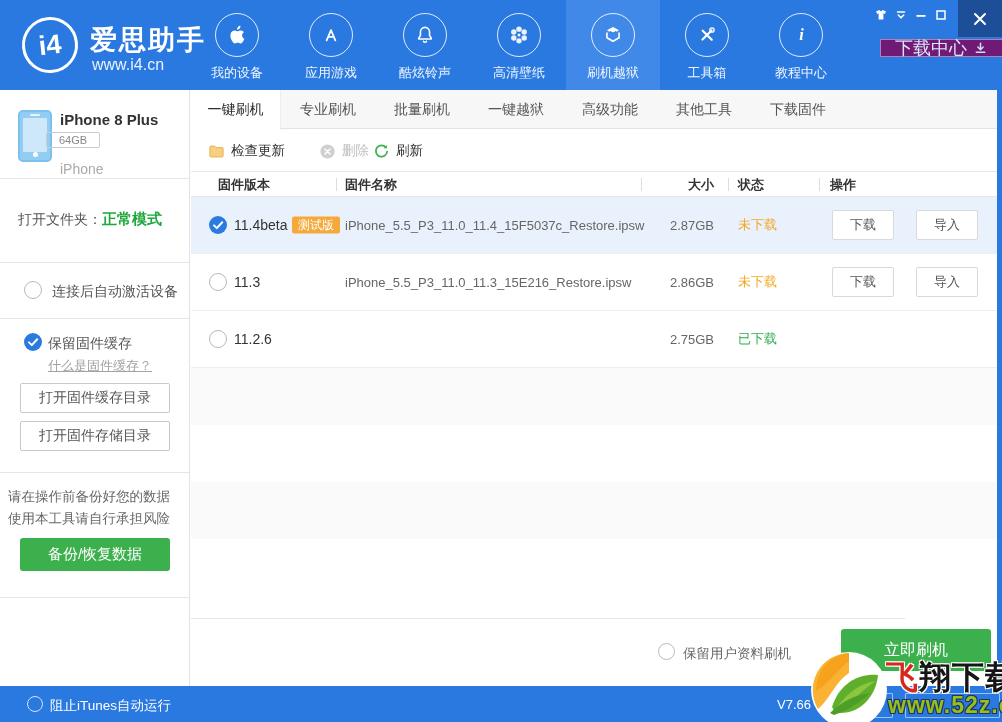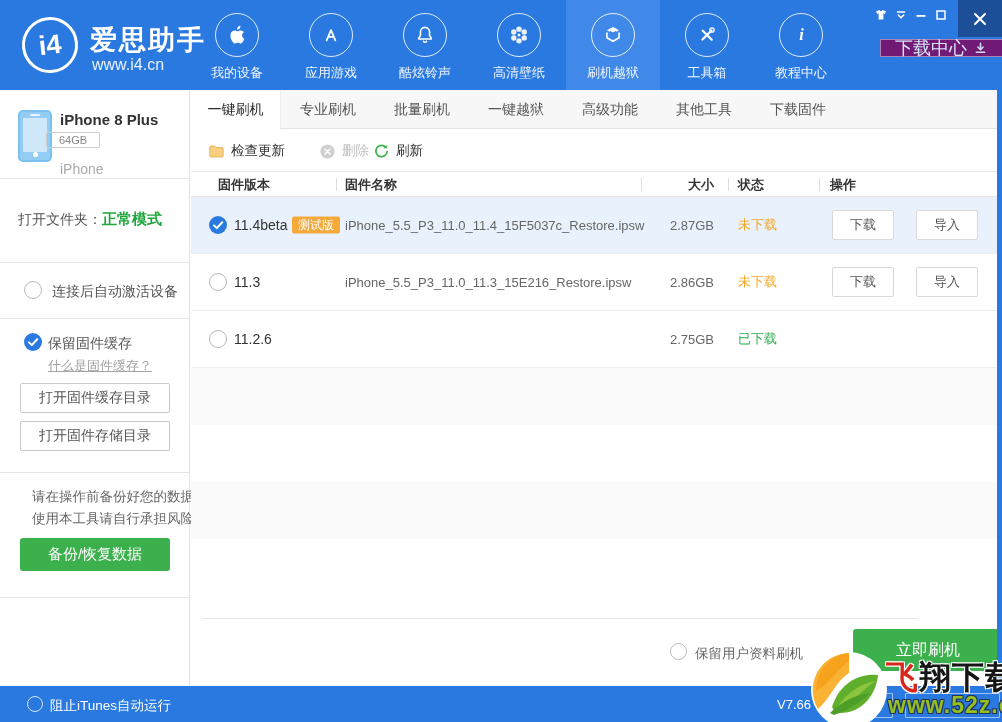--- a/index.html
+++ b/index.html
@@ -43,21 +43,21 @@
   .dev-model { position:absolute; left:60px; top:71px; font-size:14px; color:#aaa; }
 
   .conn-row { position:absolute; left:18px; top:120px; font-size:14px; color:#555; }
   .conn-status { color:#1fa73c; font-weight:bold; font-size:15px; }
 
   .radio { display:inline-block; width:18px; height:18px; border:1px solid #b9b9b9; border-radius:50%; background:#fff; }
   .checkdisc { display:inline-block; width:18px; height:18px; border-radius:50%; background:#2b7ae0; }
 
   .side-btn { position:absolute; left:20px; width:150px; height:30px; background:#fff; border:1px solid #c9c9c9; border-radius:2px;
     font-size:14px; color:#555; display:flex; align-items:center; justify-content:center; cursor:pointer; }
-  .warn-line { position:absolute; left:18px; width:190px; text-align:center; font-size:13.5px; color:#666; }
+  .warn-line { position:absolute; left:8px; width:190px; text-align:left; font-size:13.5px; color:#666; }
   .green-btn { background:#3cb04d; color:#fff; border:none; border-radius:3px; cursor:pointer;
     display:flex; align-items:center; justify-content:center; }
 
   
   .main { position:absolute; left:191px; top:90px; width:806px; height:596px; background:#fff; }
   .blue-strip { position:absolute; left:997px; top:90px; width:5px; height:596px; background:#2979e0; }
 
   .tabbar { position:absolute; left:0; top:0; width:806px; height:39px; background:#f7f7f8; border-bottom:1px solid #e3e3e3; }
   .tab { position:absolute; top:0; height:39px; line-height:39px; text-align:center; font-size:14px; color:#555; cursor:pointer; }
   .tab.active { background:#fff; height:40px; color:#2c2c2c; border-right:1px solid #ededed; }
@@ -76,21 +76,21 @@
   .fname { font-size:13px; color:#666; }
   .size { font-size:13px; color:#666; width:103px; text-align:right; }
   .status-pending { font-size:13px; color:#f5a623; }
   .status-done { font-size:13px; color:#2fae4f; }
   .beta-badge { background:#f5a93b; color:#fff; font-size:12px; border-radius:2px; padding:0 6px; }
   .row-btn { position:absolute; top:50%; transform:translateY(-50%); width:62px; height:30px; background:#fff;
     border:1px solid #d9d9d9; border-radius:2px; font-size:13px; color:#555;
     display:flex; align-items:center; justify-content:center; cursor:pointer; }
   .stripe { position:absolute; left:0; width:806px; }
 
-  .mfooter { position:absolute; left:12px; top:528px; width:714px; height:68px; background:#fff; border-top:1px solid #e6e6e6; }
+  .mfooter { position:absolute; left:0; top:528px; width:714px; height:68px; background:#fff; border-top:1px solid #e6e6e6; }
 
   
   .bottombar { position:absolute; left:0; top:686px; width:1002px; height:36px; background:#2979e0; color:#fff; }
   .bb-btn { position:absolute; top:7px; height:25px; border:1px solid rgba(255,255,255,.55); border-radius:1px;
     color:#fff; font-size:12.5px; display:flex; align-items:center; justify-content:center; cursor:pointer; }
 
   
   .wm-title { position:absolute; left:886px; top:656px; font-size:32px; font-weight:bold; color:#151515; letter-spacing:1px;
     text-shadow:1px 1px 0 #fff,-1px -1px 0 #fff,1px -1px 0 #fff,-1px 1px 0 #fff; white-space:nowrap; z-index:60; }
   .wm-first { color:#d7281e; }

